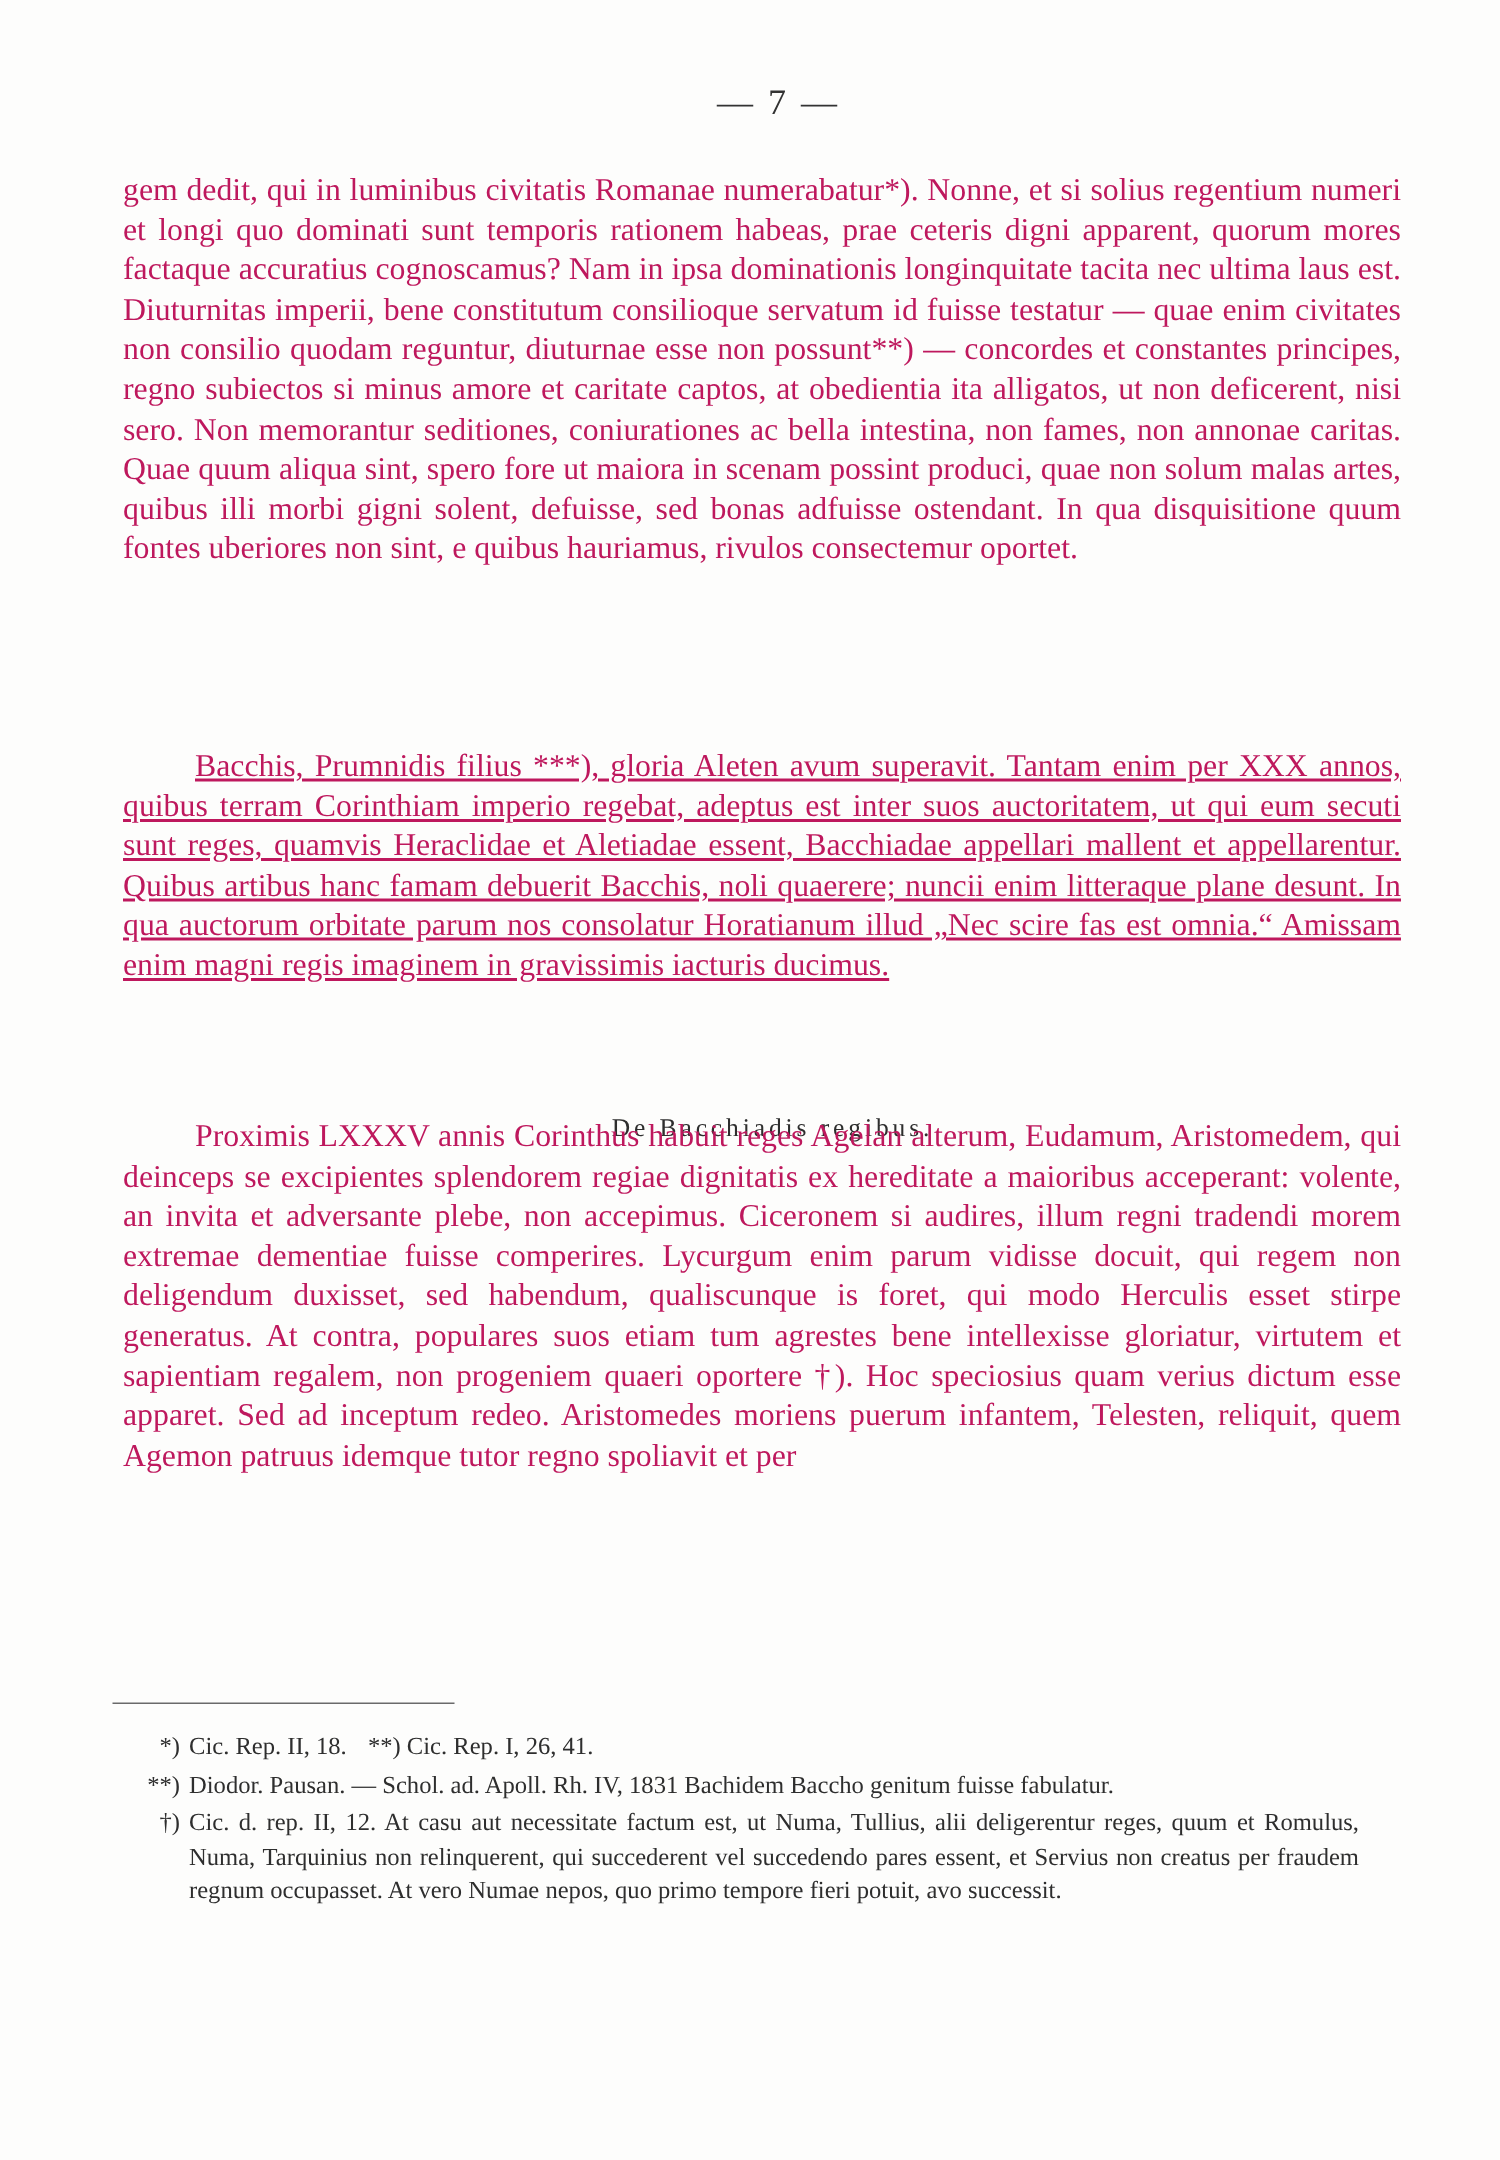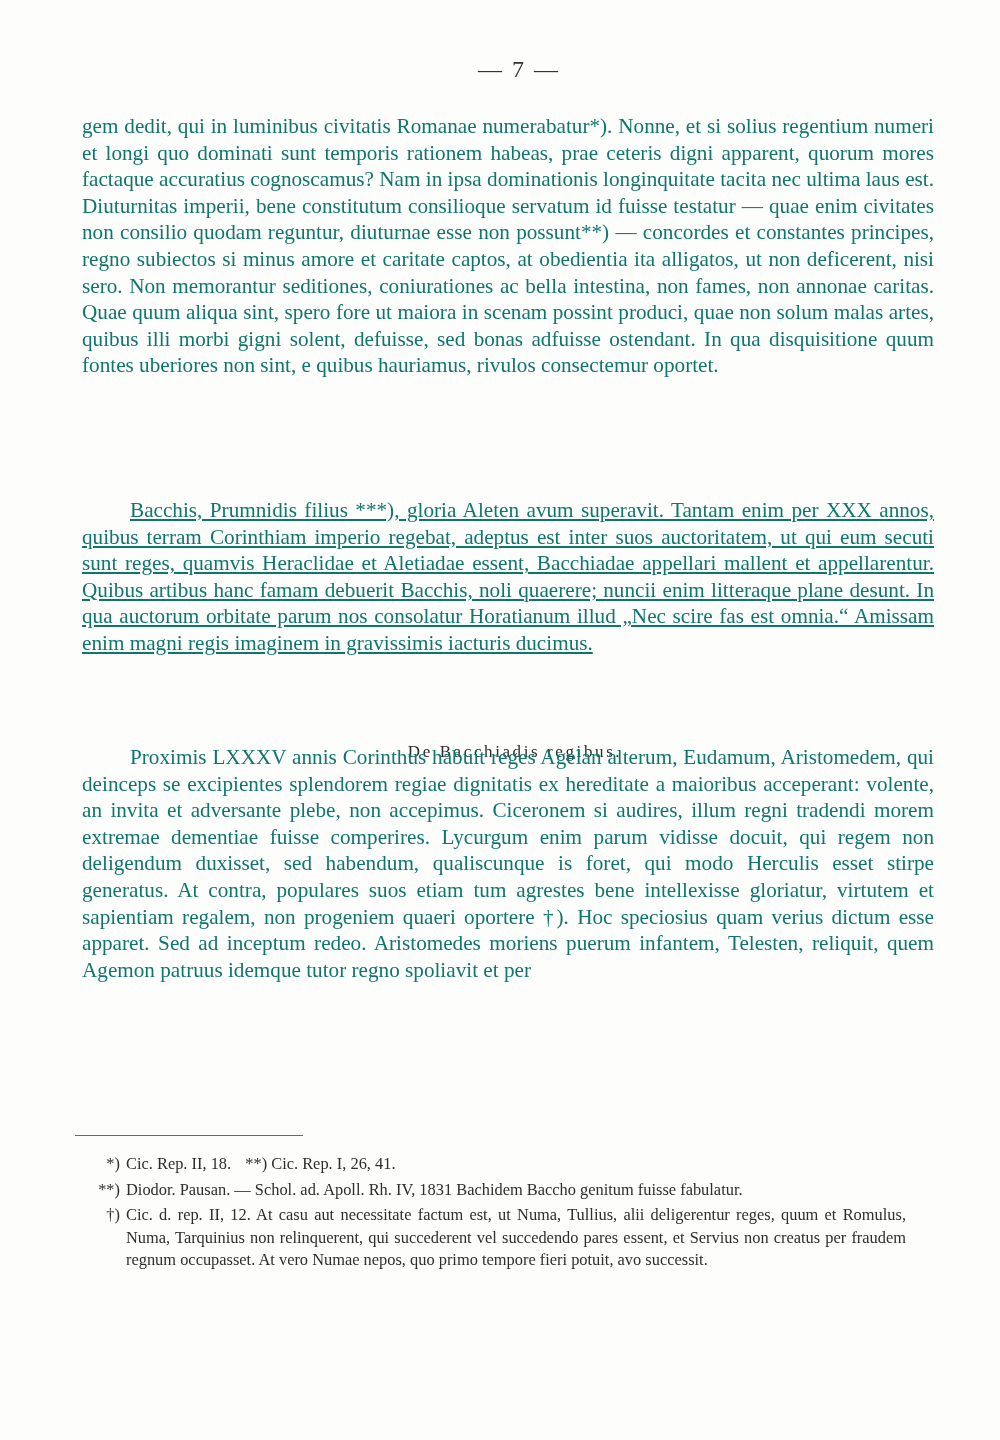--- a/index.html
+++ b/index.html
@@ -33,21 +33,21 @@
       padding-left: 38px;
       box-sizing: border-box;
     }
     .body-text {
       position: absolute;
       left: 82px;
       width: 852px;
       font-size: 21.2px;
       line-height: 26.6px;
       text-align: justify;
-      color: #0f766e;
+      color: #be185d;
     }
     .para1 { top: 113px; }
     .para2 { top: 497px; text-decoration: underline; }
     .para3 { top: 744px; }
     .body-text p {
       margin: 0;
     }
     .indent {
       text-indent: 48px;
     }

